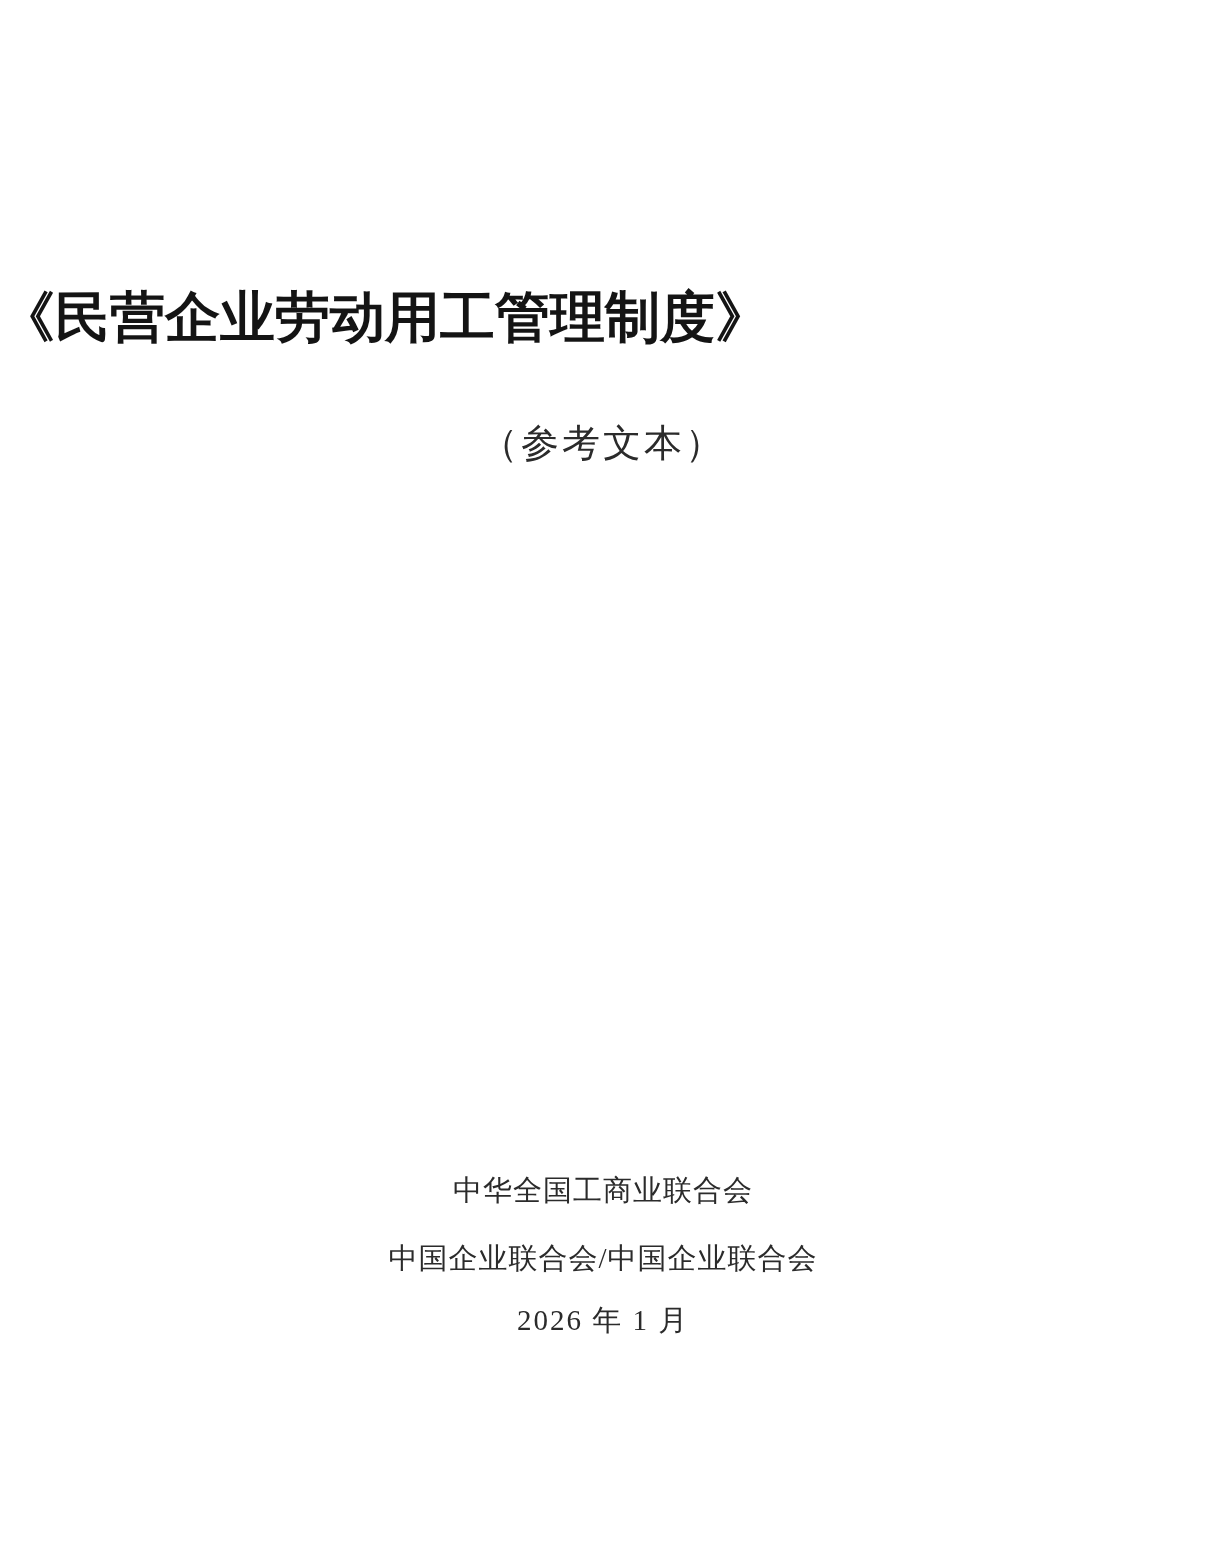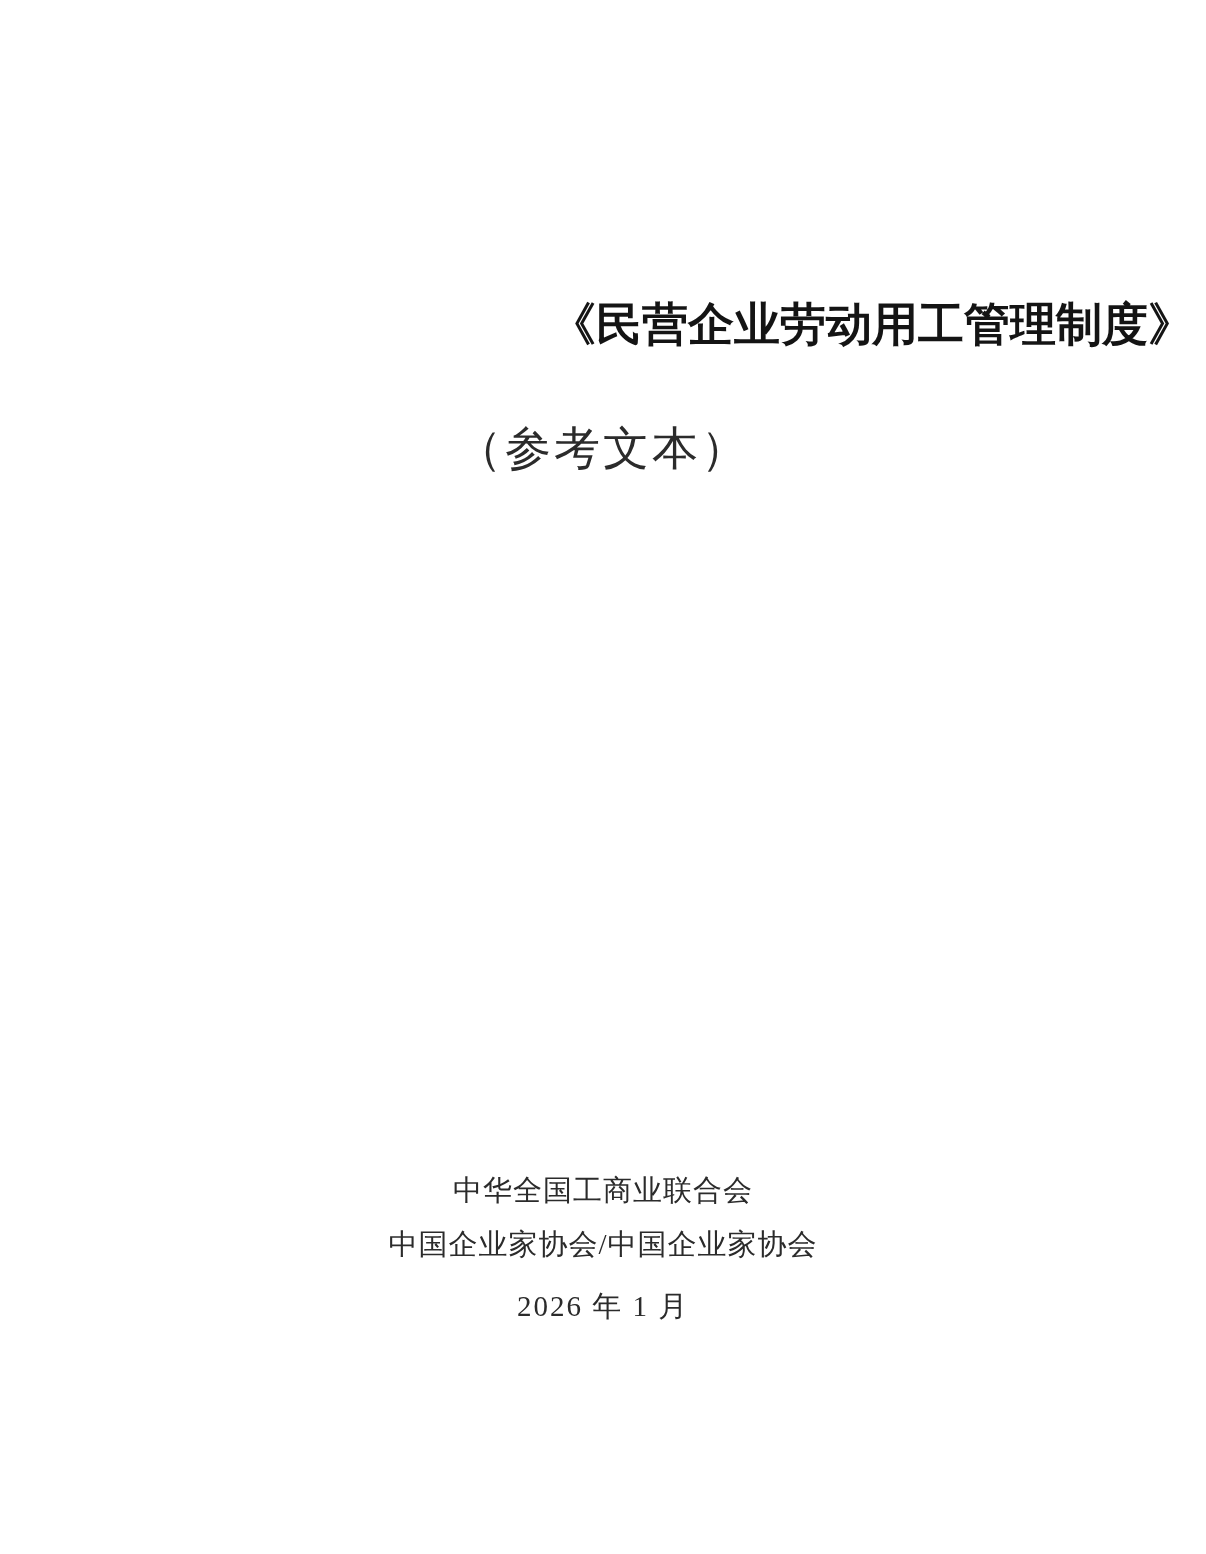--- a/index.html
+++ b/index.html
@@ -14,36 +14,36 @@
     margin: 0 auto;
     background: #ffffff;
     overflow: hidden;
     font-family: "Liberation Serif", "DejaVu Serif", serif;
   }
   .doc-title {
     position: absolute;
     top: 284px;
     left: 0;
     right: 0;
-    margin: 12px;
-    text-align: right;
-    font-size: 46px;
+    margin: 0;
+    text-align: left;
+    font-size: 55px;
     line-height: 1.25;
     font-weight: bold;
     color: #141414;
     letter-spacing: 0px;
     font-family: "Liberation Serif", "DejaVu Serif", serif;
   }
   .doc-subtitle {
     position: absolute;
     top: 419px;
     left: 0;
     right: 0;
     text-align: center;
-    font-size: 46px;
+    font-size: 38px;
     line-height: 1.3;
     font-weight: normal;
     color: #2b2b2b;
     letter-spacing: 3px;
     font-family: "Liberation Serif", "DejaVu Serif", serif;
   }
   .publisher-block {
     position: absolute;
     top: 1172px;
     left: 0;
@@ -52,21 +52,21 @@
     color: #2b2b2b;
   }
   .org-line {
     font-size: 29px;
     line-height: 1.3;
     letter-spacing: 1px;
     color: #2b2b2b;
     font-family: "Liberation Serif", "DejaVu Serif", serif;
   }
   .org-line-1 {
-    margin-bottom: 16px;
+    margin-bottom: 30px;
   }
   .org-line-2 {
     margin-bottom: 25px;
   }
   .date-line {
     font-size: 29px;
     line-height: 1.3;
     letter-spacing: 2px;
     color: #2b2b2b;
     font-family: Liberation Serif, serif;
@@ -76,17 +76,17 @@
 <body>
 
 <div class="page">
 
   <h1 class="doc-title">《民营企业劳动用工管理制度》</h1>
 
   <div class="doc-subtitle">（参考文本）</div>
 
   <div class="publisher-block">
     <div class="org-line org-line-1">中华全国工商业联合会</div>
-    <div class="org-line org-line-2">中国企业家协会/中国企业家协会</div>
+    <div class="org-line org-line-2">中国企业联合会/中国企业联合会</div>
     <div class="date-line">2026 年 1 月</div>
   </div>
 
 </div>
 
 </body></html>

